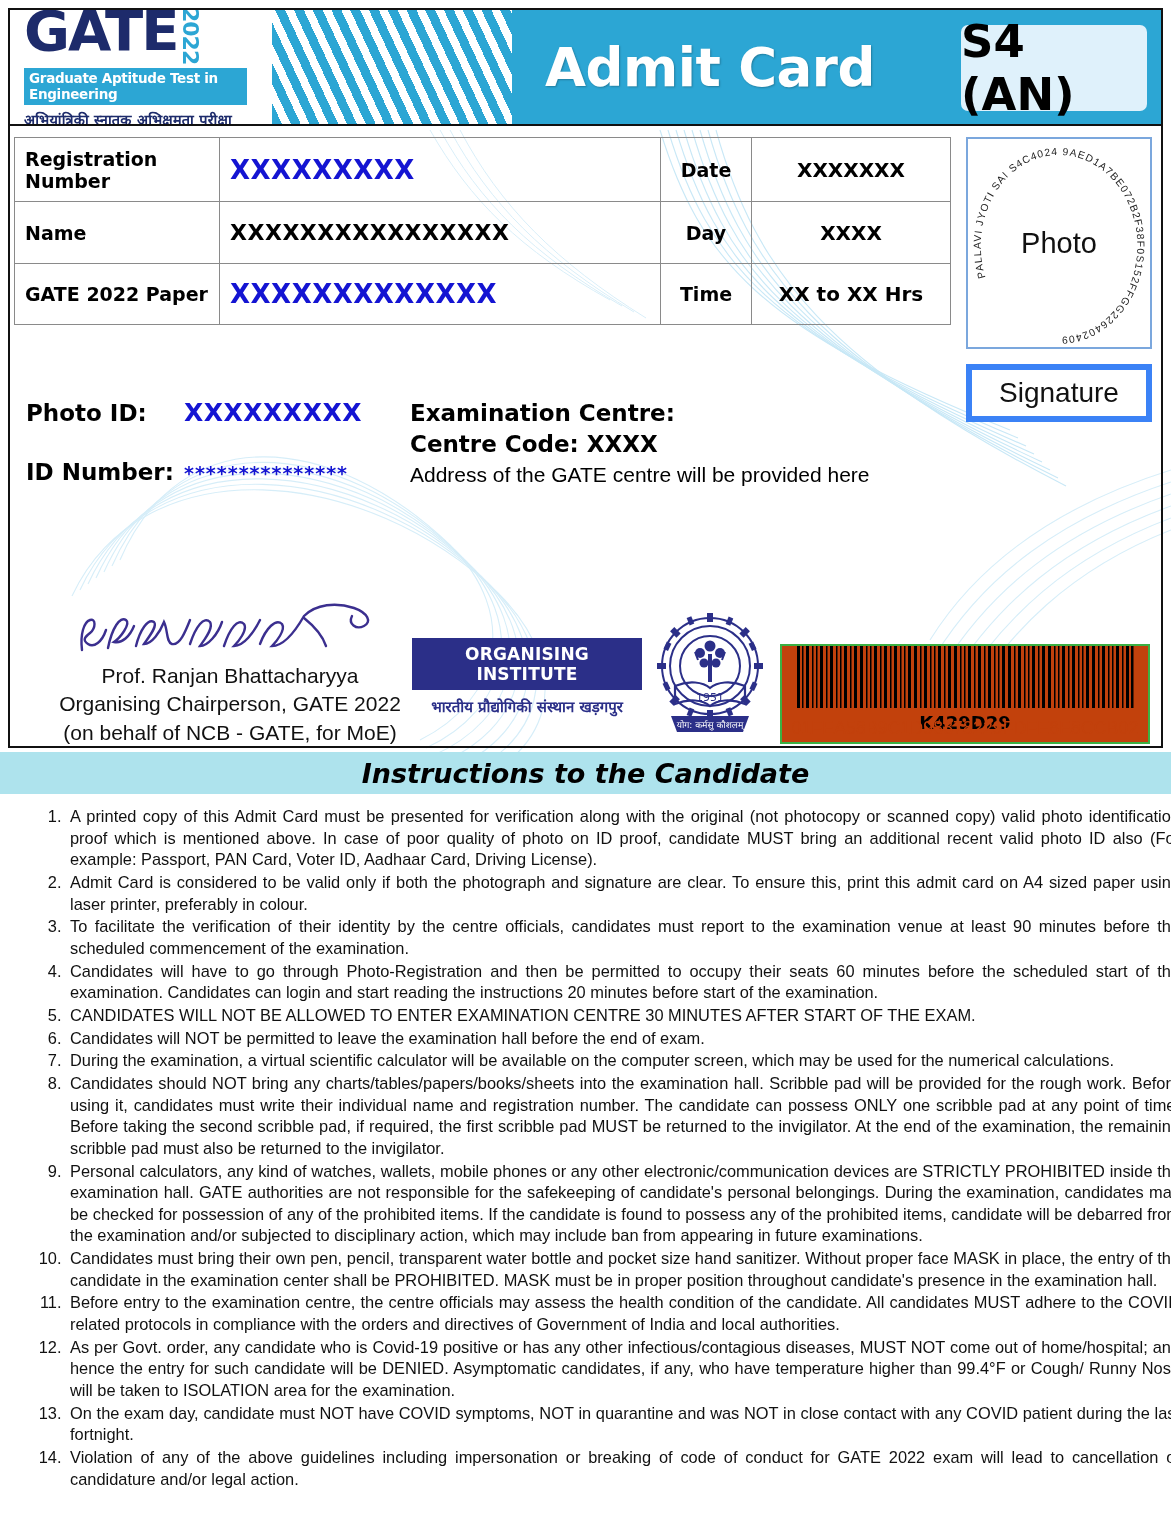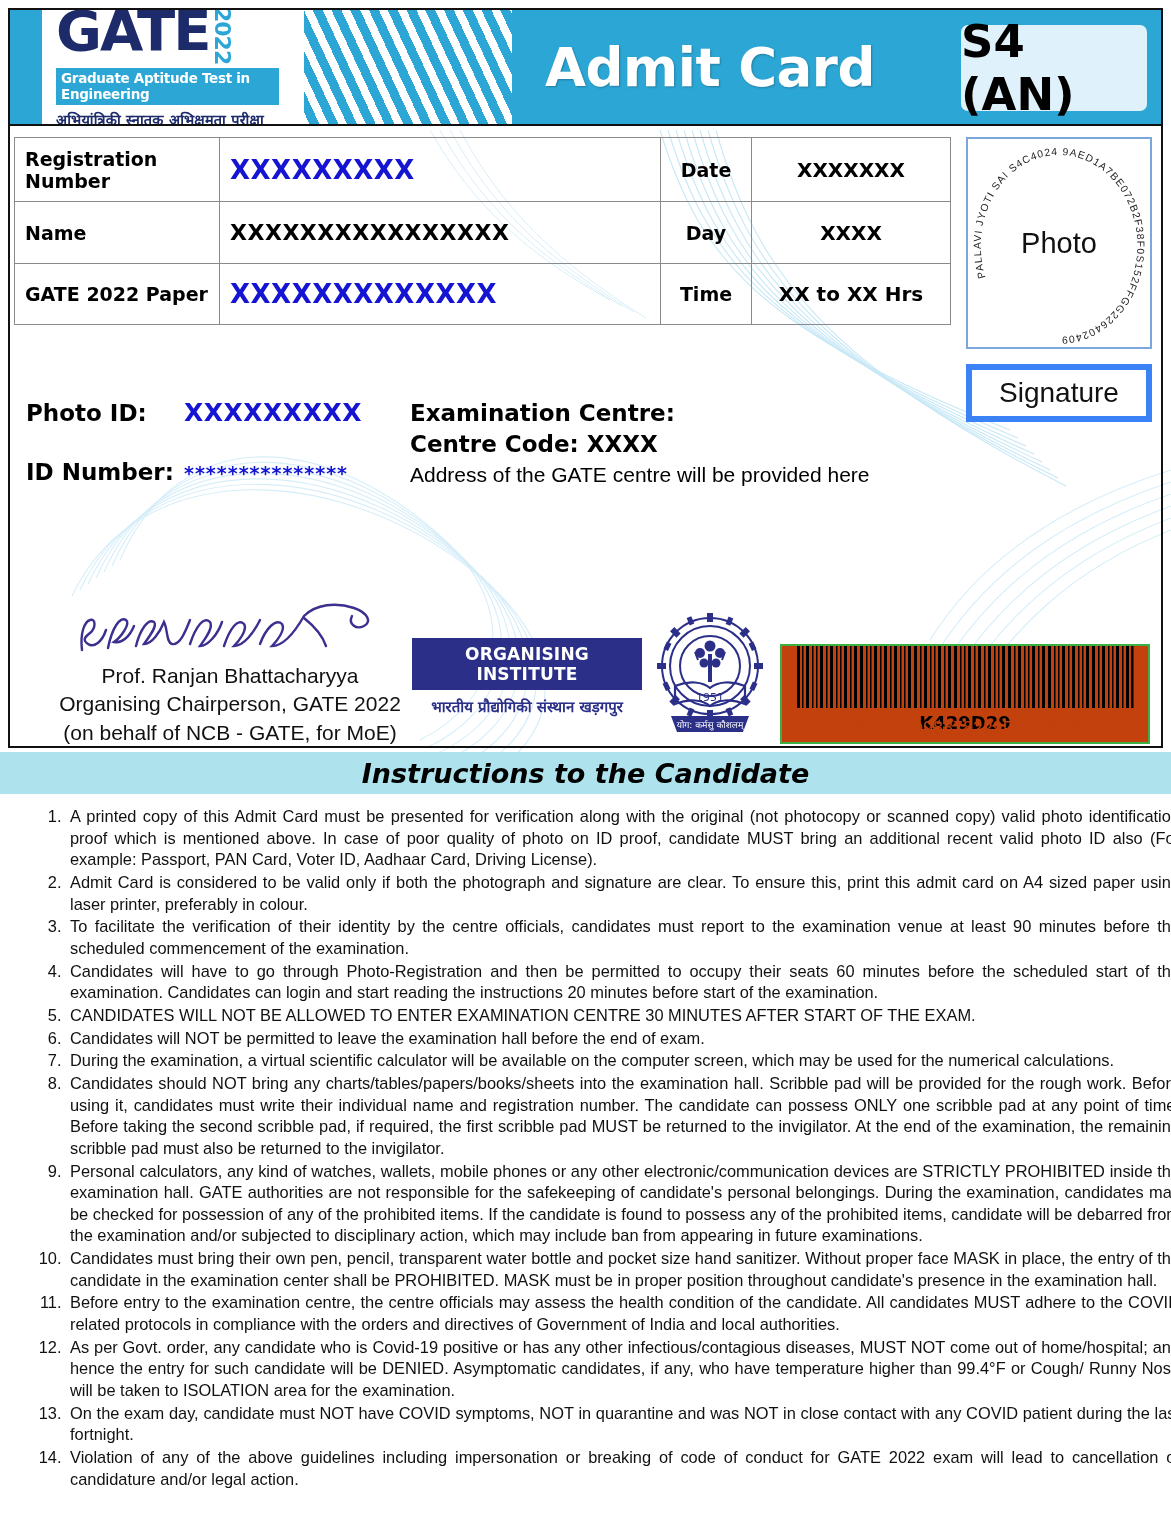--- a/index.html
+++ b/index.html
@@ -11,21 +11,21 @@
   
   .wm{position:absolute;pointer-events:none;z-index:0;}
   
   #header{
     position:absolute;left:8px;top:8px;width:1155px;height:118px;
     border:2px solid #111;box-sizing:border-box;overflow:hidden;z-index:3;
     background:#2ca6d4;
   }
   #header-left{
     position:absolute;left:0;top:0;width:262px;height:100%;background:#fff;z-index:4;
-    display:flex;flex-direction:column;justify-content:center;padding-left:14px;box-sizing:border-box;margin-left:32px;
+    display:flex;flex-direction:column;justify-content:center;padding-left:14px;box-sizing:border-box;
   }
   .gate-word{
     font-family:"DejaVu Sans",sans-serif;font-weight:bold;font-size:56px;letter-spacing:-2px;
     color:#1d2b6b;line-height:0.92;display:flex;align-items:flex-start;
   }
   .gate-year{
     writing-mode:vertical-rl;font-size:22px;letter-spacing:-1px;color:#2ca6d4;font-weight:bold;
     margin-left:2px;margin-top:2px;
   }
   .gate-sub{

